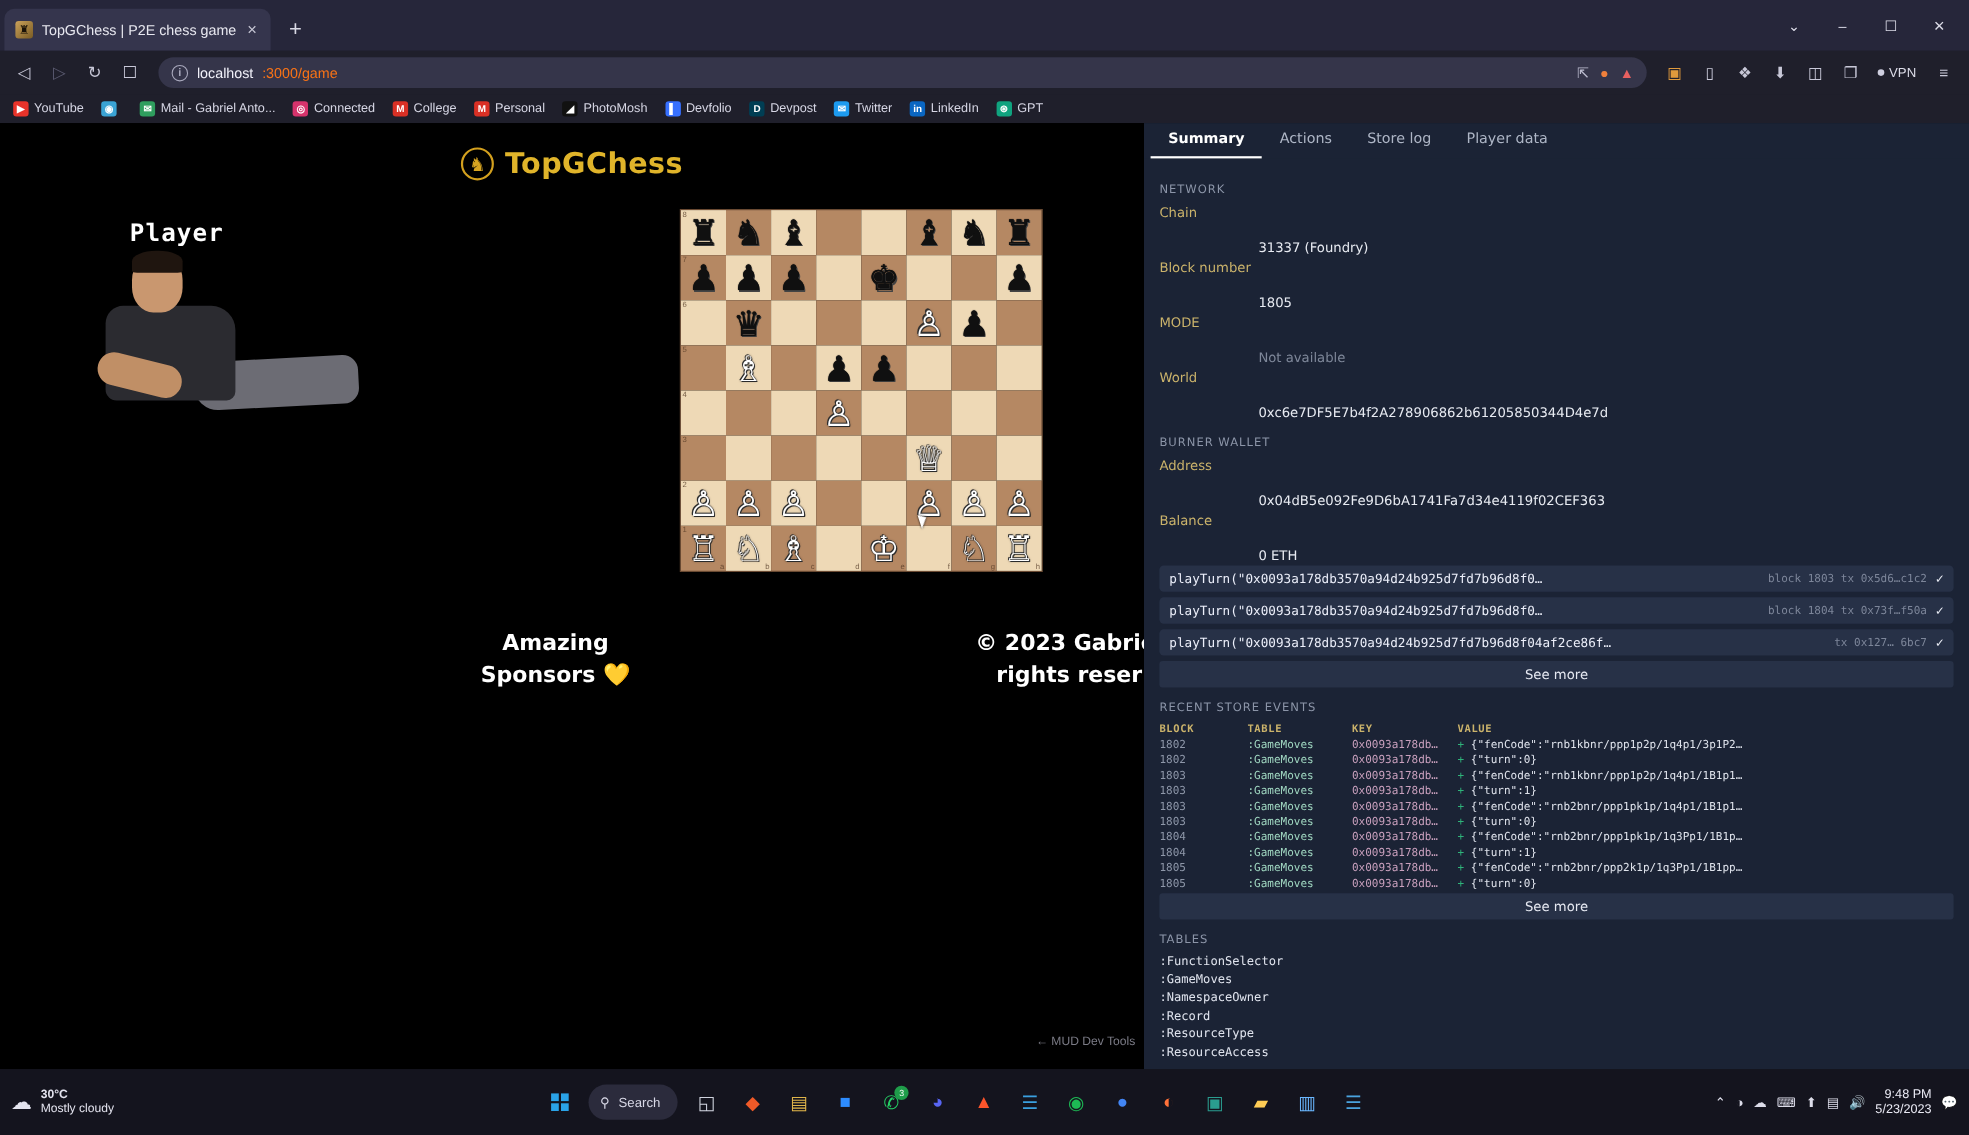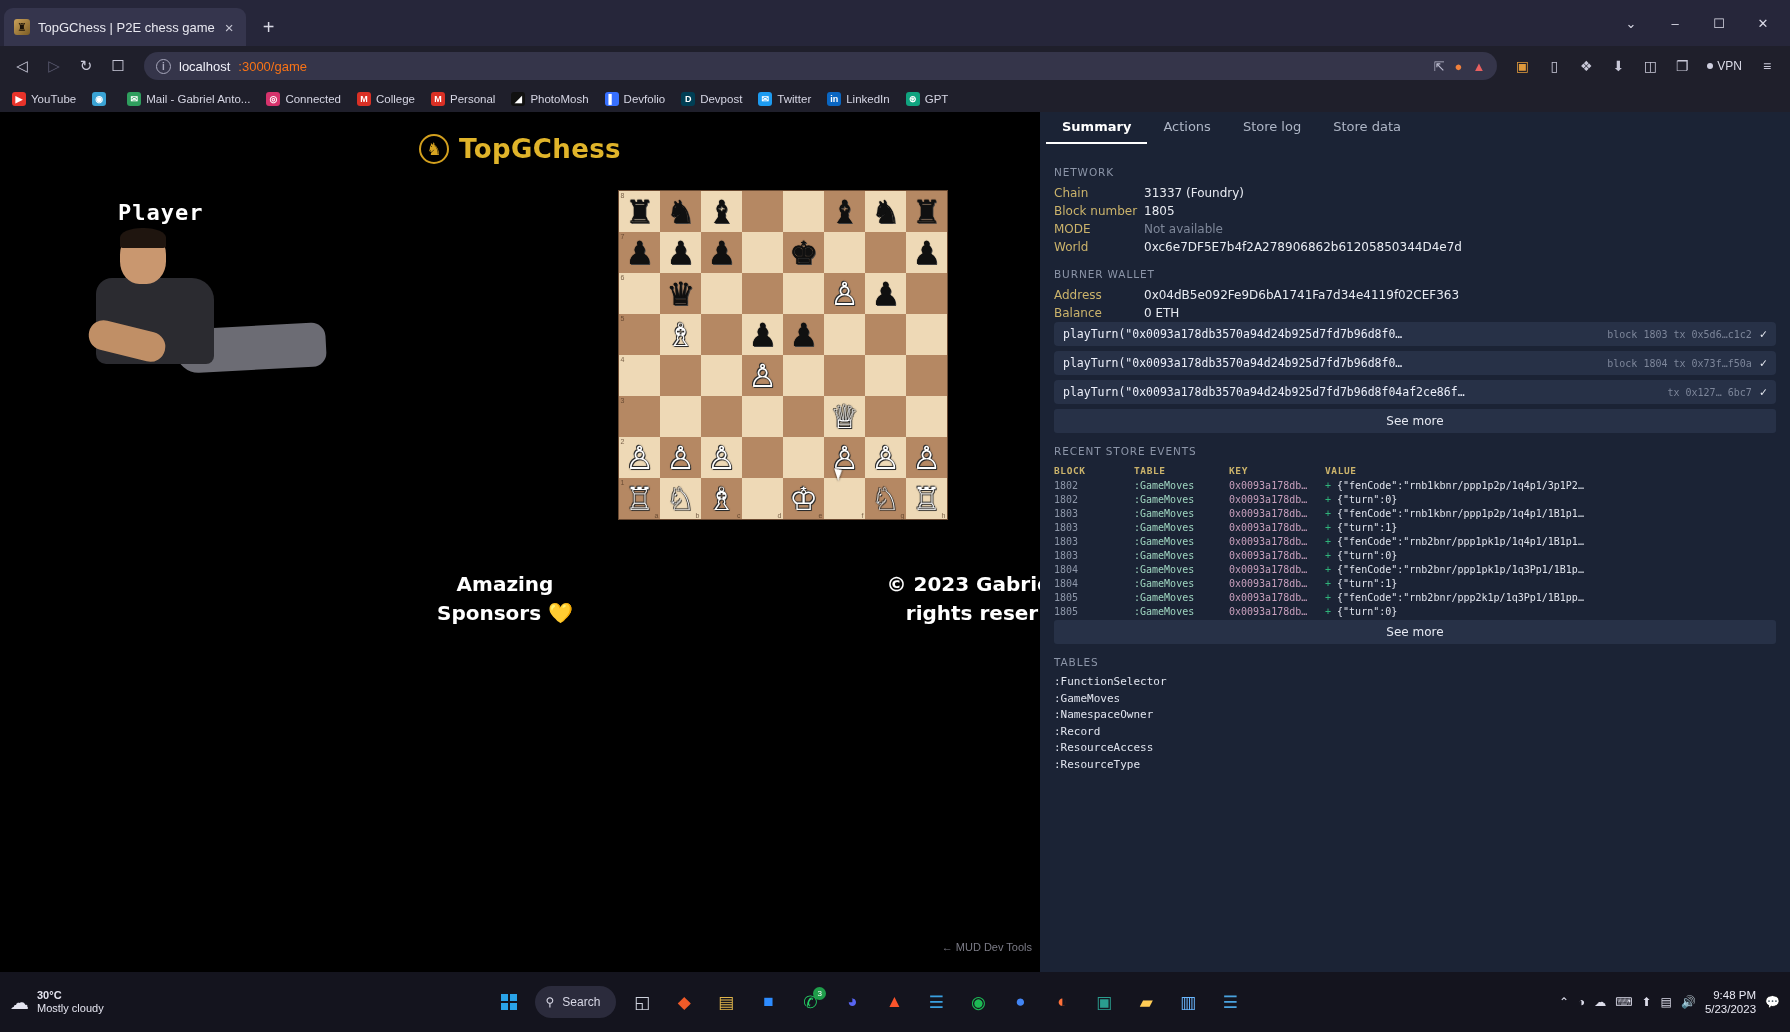--- a/index.html
+++ b/index.html
@@ -179,21 +179,21 @@
     padding: 7px 16px; font-size: 13px; color: #aeb6c6; cursor: pointer;
   }
   .mud-tab.active { color: #ffffff; font-weight: bold; border-bottom: 2px solid #ffffff; }
   .mud-body { padding: 10px 14px 0 14px; height: calc(100% - 32px); overflow: hidden; }
   .sec-title {
     color: #8c95a8; font-size: 10.5px; letter-spacing: .9px; font-weight: normal;
     margin: 12px 0 6px 0;
   }
   .kv { display: flex; font-size: 12px; line-height: 18px; }
   .kv .k { color: #cbb36b; width: 90px; flex: none; }
-  .kv .v { color: #e8ebf2; }
+  .kv .v { color: #e8ebf2; margin-top: 32px; }
   .kv .v.ok { color: #35c36a; }
   .kv .v.muted { color: #7e8799; }
 
   .action-row {
     background: #273147; border-radius: 4px; margin-bottom: 5px;
     display: flex; align-items: center; gap: 8px; padding: 5px 9px;
     font-family: "DejaVu Sans Mono", monospace; font-size: 11.5px;
     overflow: hidden; cursor: pointer;
   }
   .action-call { color: #eceffa; white-space: nowrap; overflow: hidden; text-overflow: clip; }
@@ -532,21 +532,21 @@
         <div>rights reser</div>
       </div>
       <div class="devtools-hint">← MUD Dev Tools</div>
     </div>
 
     <div class="mud">
       <div class="mud-tabs" id="mud-tabs">
           <div class="mud-tab active">Summary</div>
           <div class="mud-tab">Actions</div>
           <div class="mud-tab">Store log</div>
-          <div class="mud-tab">Store data</div>
+          <div class="mud-tab">Player data</div>
         </div>
       <div class="mud-body">
 
         <div class="sec-title">NETWORK</div>
         <div id="network-rows">
             <div class="kv">
               <span class="k">Chain</span>
               <span class="v ">31337 (Foundry)</span>
             </div>
             <div class="kv">
@@ -668,22 +668,22 @@
             </tbody>
         </table>
         <div class="see-more">See more</div>
 
         <div class="sec-title">TABLES</div>
         <div class="tables-list" id="tables-list">
             <div>:FunctionSelector</div>
             <div>:GameMoves</div>
             <div>:NamespaceOwner</div>
             <div>:Record</div>
+            <div>:ResourceType</div>
             <div>:ResourceAccess</div>
-            <div>:ResourceType</div>
           </div>
       </div>
     </div>
   </div>
 
   <div class="taskbar">
     <div class="weather">
       <span class="weather-ico">☁</span>
       <span class="weather-txt">
         <div class="t">30°C</div>

